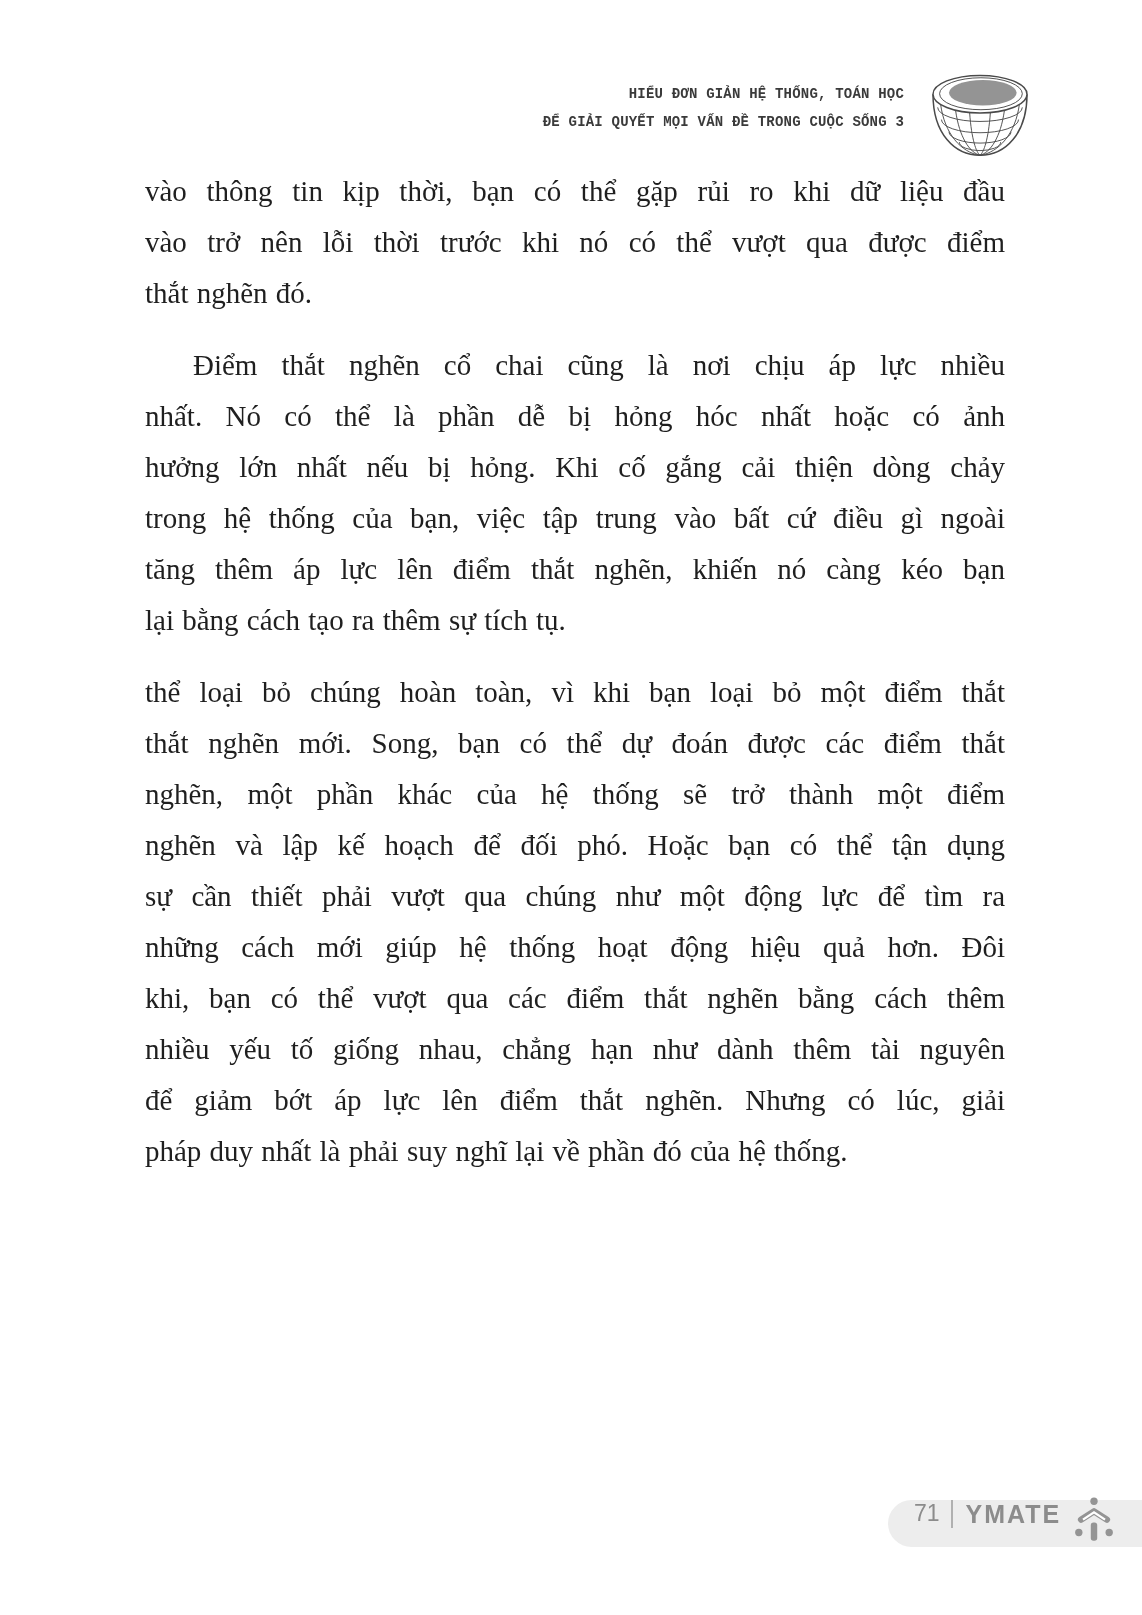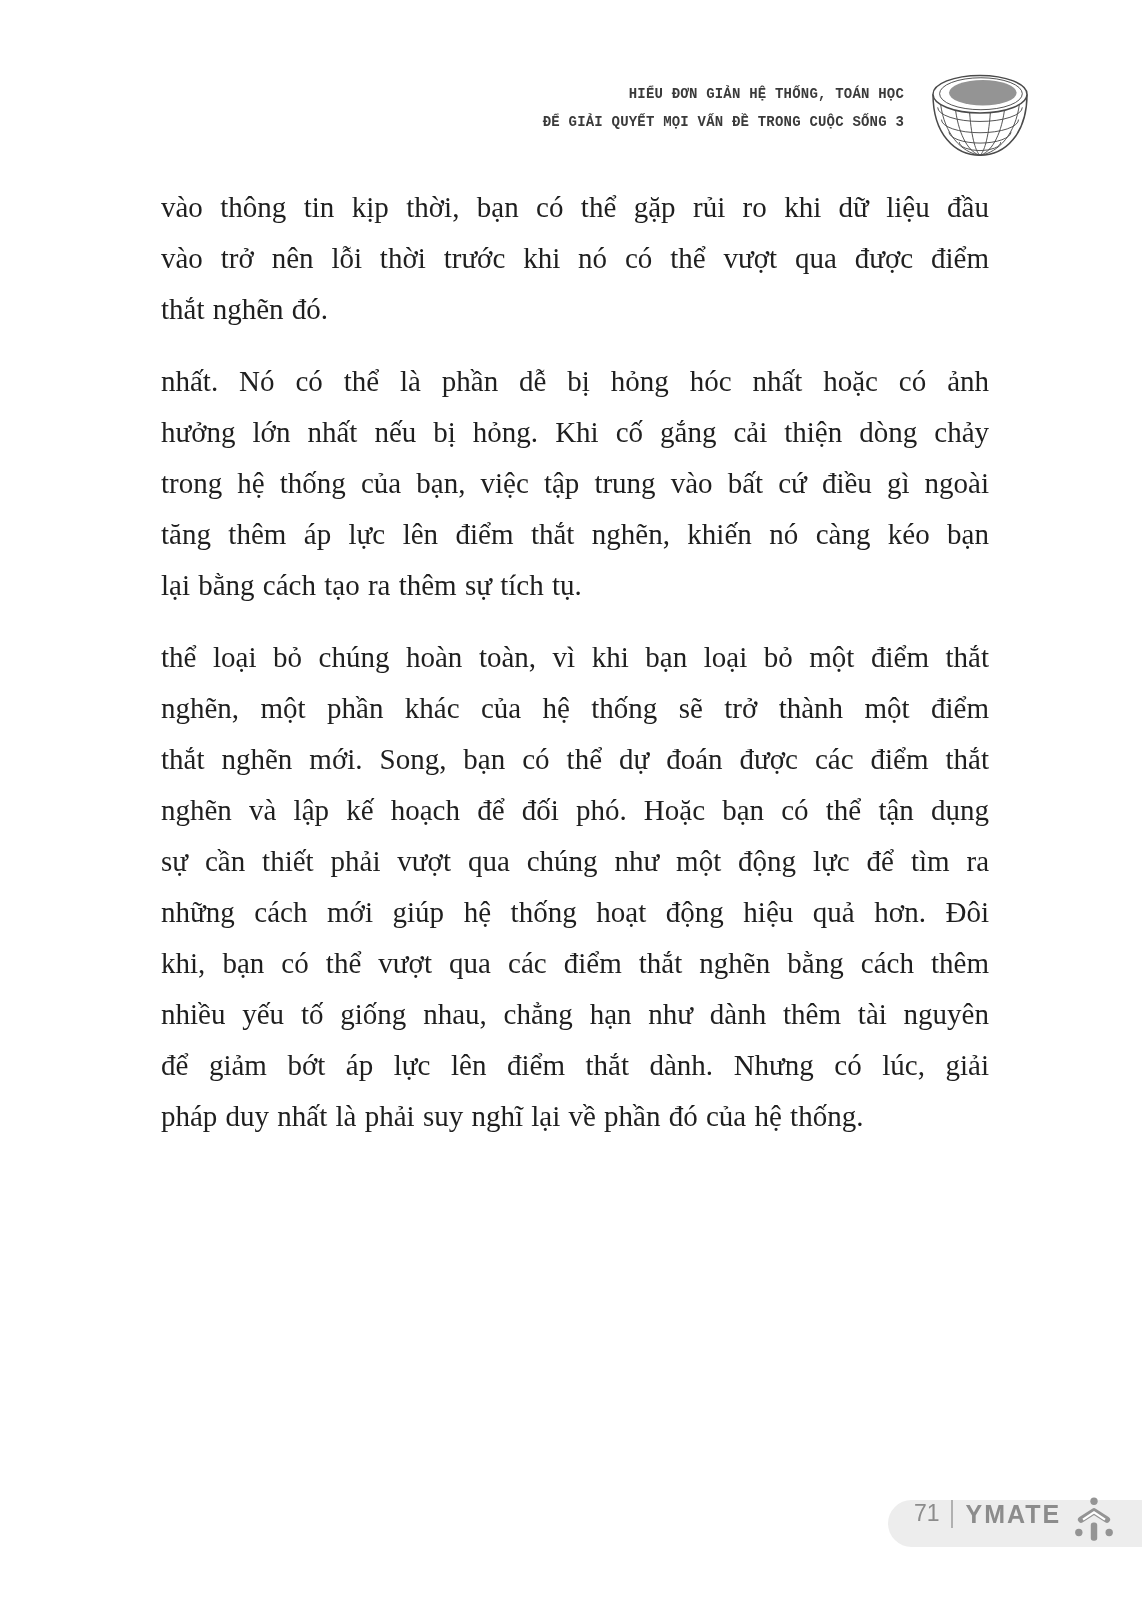--- a/index.html
+++ b/index.html
@@ -32,21 +32,21 @@
   }
 
   
   .body-text {
     position: absolute;
     top: 166px; left: 145px;
     width: 860px;
     font-size: 29px;
     color: var(--body-text, #1f1f1f);
   }
-  .para { margin: 16px; }
+  .para { margin: 0; }
   .para + .para { margin-top: 21px; }
   .line {
     line-height: 51px;
     height: 51px;
     text-align: justify;
     text-align-last: justify;
     word-spacing: 1px;
     white-space: nowrap; 
   }
   .line { white-space: normal; }
@@ -115,36 +115,37 @@
     <ellipse cx="58" cy="28.5" rx="36" ry="13.5" fill="var(--logo-gray)"></ellipse>
   </svg>
 
   <main class="body-text">
       <div class="para">
         <div class="line first">vào thông tin kịp thời, bạn có thể gặp rủi ro khi dữ liệu đầu</div>
         <div class="line">vào trở nên lỗi thời trước khi nó có thể vượt qua được điểm</div>
         <div class="line last">thắt nghẽn đó.</div>
       </div>
       <div class="para indent">
+        <div class="line first">Điểm thắt nghẽn cổ chai cũng là nơi chịu áp lực nhiều</div>
         <div class="line">nhất. Nó có thể là phần dễ bị hỏng hóc nhất hoặc có ảnh</div>
         <div class="line">hưởng lớn nhất nếu bị hỏng. Khi cố gắng cải thiện dòng chảy</div>
         <div class="line">trong hệ thống của bạn, việc tập trung vào bất cứ điều gì ngoài</div>
         <div class="line">tăng thêm áp lực lên điểm thắt nghẽn, khiến nó càng kéo bạn</div>
         <div class="line last">lại bằng cách tạo ra thêm sự tích tụ.</div>
       </div>
       <div class="para indent">
         <div class="line">thể loại bỏ chúng hoàn toàn, vì khi bạn loại bỏ một điểm thắt</div>
+        <div class="line">thắt nghẽn mới. Song, bạn có thể dự đoán được các điểm thắt</div>
         <div class="line">nghẽn, một phần khác của hệ thống sẽ trở thành một điểm</div>
-        <div class="line">thắt nghẽn mới. Song, bạn có thể dự đoán được các điểm thắt</div>
         <div class="line">nghẽn và lập kế hoạch để đối phó. Hoặc bạn có thể tận dụng</div>
         <div class="line">sự cần thiết phải vượt qua chúng như một động lực để tìm ra</div>
         <div class="line">những cách mới giúp hệ thống hoạt động hiệu quả hơn. Đôi</div>
         <div class="line">khi, bạn có thể vượt qua các điểm thắt nghẽn bằng cách thêm</div>
         <div class="line">nhiều yếu tố giống nhau, chẳng hạn như dành thêm tài nguyên</div>
-        <div class="line">để giảm bớt áp lực lên điểm thắt dành. Nhưng có lúc, giải</div>
+        <div class="line">để giảm bớt áp lực lên điểm thắt nghẽn. Nhưng có lúc, giải</div>
         <div class="line last">pháp duy nhất là phải suy nghĩ lại về phần đó của hệ thống.</div>
       </div>
     </main>
 
   <div class="footer-badge">
     <span class="footer-page-number">71</span>
     <span class="footer-divider"></span>
     <span class="footer-brand">YMATE</span>
     <svg class="ymate-logo" viewBox="0 0 100 110" aria-hidden="true">
       <circle cx="50" cy="12" r="8" fill="var(--logo-gray)"></circle>

